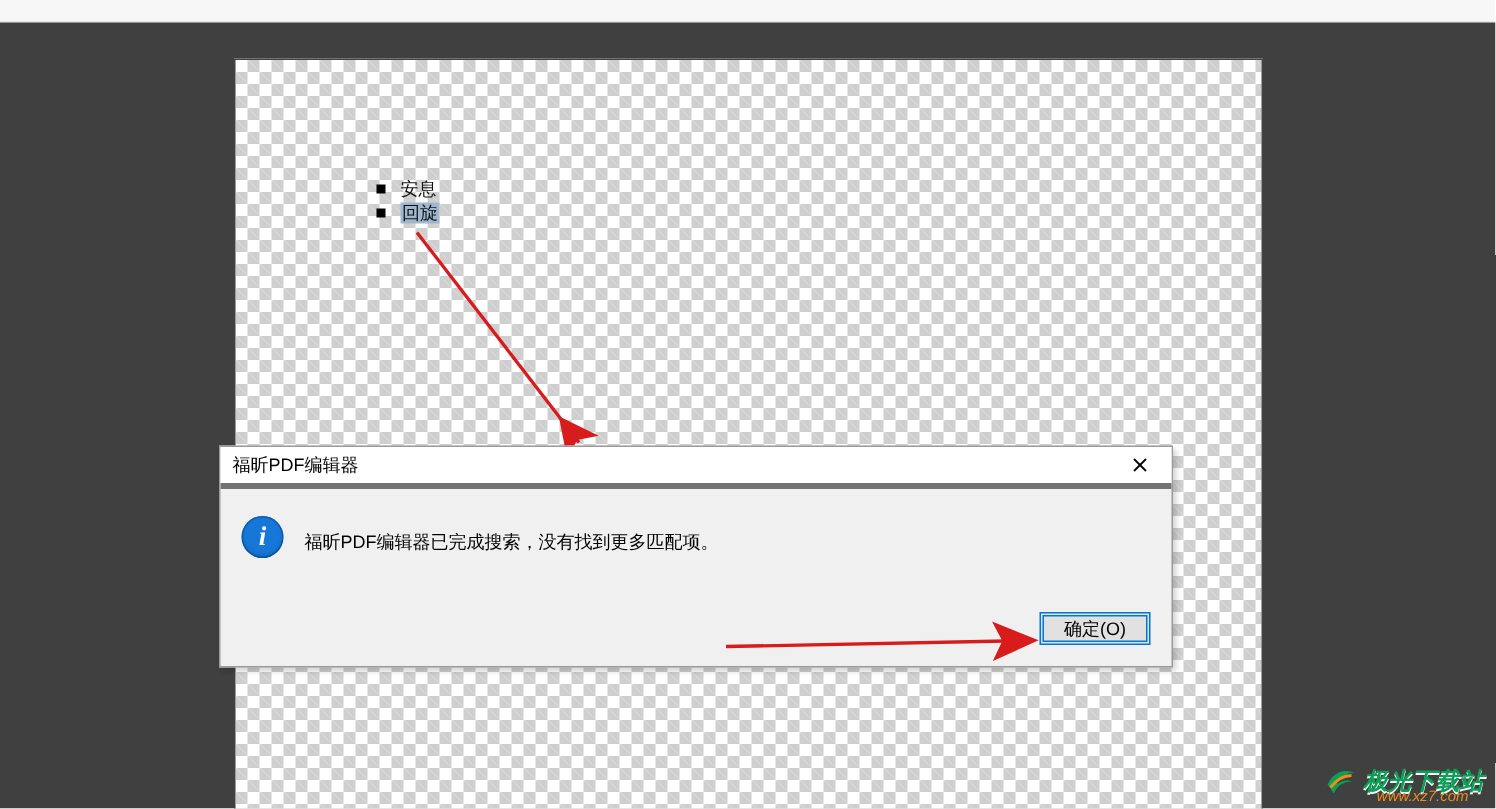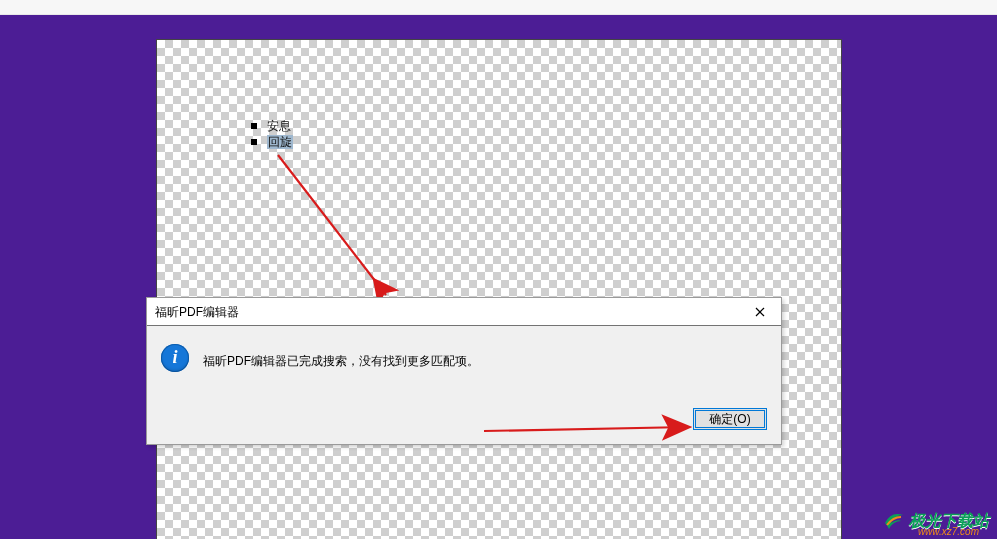--- a/index.html
+++ b/index.html
@@ -16,21 +16,21 @@
       position: absolute;
       top: 0; left: 0; right: 0;
       height: 15px;
       background: #f7f7f7;
       border-bottom: 1px solid #e8e8e8;
     }
     
     .green-bg {
       position: absolute;
       top: 15px; left: 0; right: 0; bottom: 0;
-      background: #4c1d95;
+      background: #404040;
     }
     
     .canvas-border {
       position: absolute;
       left: 156px;
       top: 24px;
       width: 686px;
       height: 515px;
       border: 1px solid #444;
       background-color: #fff;
@@ -83,21 +83,21 @@
       border: 1px solid #9a9a9a;
       box-shadow: 2px 2px 4px rgba(0,0,0,0.18);
     }
     .dialog-title {
       height: 28px;
       line-height: 28px;
       padding-left: 8px;
       font-size: 12px;
       color: #000;
       background: #ffffff;
-      border-bottom: 1px solid #737373;
+      border-bottom: 4px solid #737373;
       display: flex;
       justify-content: space-between;
       align-items: center;
       gap: 10px;
     }
     .close-x {
       width: 42px;
       height: 28px;
       text-align: center;
       line-height: 28px;

